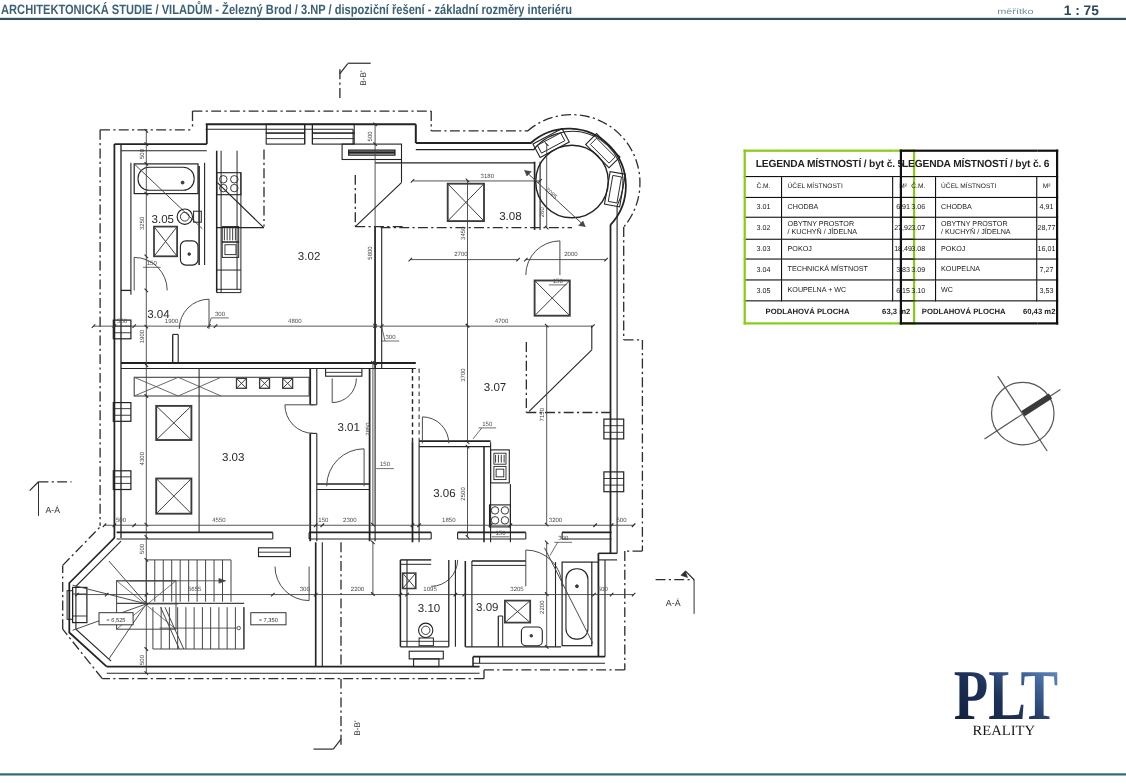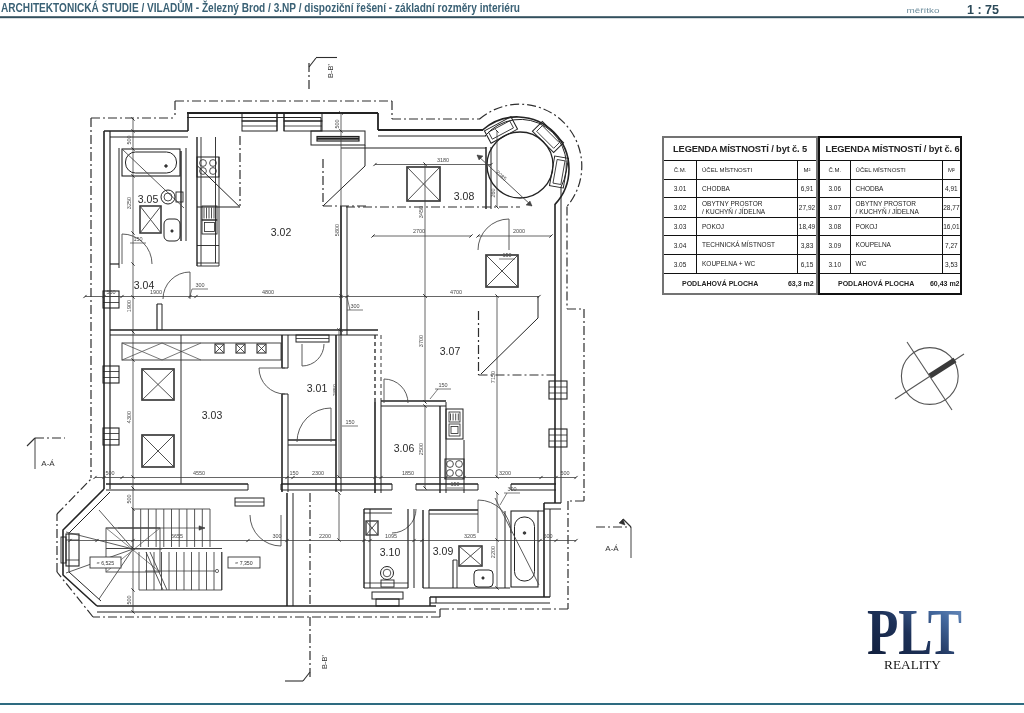--- a/index.html
+++ b/index.html
@@ -532,21 +532,21 @@
 <stop offset="0" stop-color="#0e1a35"></stop>
         <stop offset="0.45" stop-color="#1d3158"></stop>
 <stop offset="0.75" stop-color="#44699f"></stop>
         <stop offset="1" stop-color="#7d9fcc"></stop>
 </linearGradient>
     </defs>
 <text x="867" y="653.5" font-family="&quot;Liberation Serif&quot;,serif" font-weight="bold" font-size="65" fill="url(#pltg)" textLength="95" lengthAdjust="spacingAndGlyphs">PLT</text>
 <text x="884" y="668.5" font-family="&quot;Liberation Serif&quot;,serif" font-size="13" fill="#151515" textLength="57" lengthAdjust="spacingAndGlyphs">REALITY</text>
 </svg>
 
-<table class="leg" style="left:662px;width:156px;border:2px solid #737373">
+<table class="leg" style="left:676px;width:156px;border:2px solid #84cc16">
     <tbody>
       <tr>
         <td colspan="3" style="height:22px;text-align:center;font-size:9.3px;font-weight:bold;border-bottom:1px solid #111;letter-spacing:-0.15px;white-space:nowrap">LEGENDA MÍSTNOSTÍ / byt č. 5</td>
       </tr>
       <tr>
         <td style="width:32px;height:18px;text-align:center;font-size:6px">Č.M.</td>
         <td style="width:95px;text-align:left;font-size:6px;padding-left:5px">ÚČEL MÍSTNOSTI</td>
         <td style="text-align:center;font-size:6px">M²</td>
       </tr>
       <tr>
@@ -575,21 +575,21 @@
         <td style="text-align:center;font-size:6.5px">6,15</td>
       </tr>
       <tr>
         <td colspan="3" style="height:19px;font-size:7px;font-weight:bold;padding-left:18px"><span style="white-space:nowrap">PODLAHOVÁ PLOCHA <span style="padding-left:28px">63,3 m2</span></span></td>
       </tr>
     </tbody>
   </table>
 <table class="leg" style="left:818px;width:140px;border:2px solid #111">
     <tbody>
       <tr>
-        <td colspan="3" style="height:22px;text-align:right;font-size:9.3px;font-weight:bold;border-bottom:1px solid #111;letter-spacing:-0.15px;white-space:nowrap">LEGENDA MÍSTNOSTÍ / byt č. 6</td>
+        <td colspan="3" style="height:22px;text-align:left;font-size:9.3px;font-weight:bold;border-bottom:1px solid #111;letter-spacing:-0.15px;white-space:nowrap">LEGENDA MÍSTNOSTÍ / byt č. 6</td>
       </tr>
       <tr>
         <td style="width:30px;height:18px;text-align:center;font-size:6px">Č.M.</td>
         <td style="width:88px;text-align:left;font-size:6px;padding-left:5px">ÚČEL MÍSTNOSTI</td>
         <td style="text-align:center;font-size:6px">M²</td>
       </tr>
       <tr>
         <td style="height:17px;text-align:center;font-size:6.5px">3.06</td>
         <td style="text-align:left;font-size:6.5px;padding-left:5px;line-height:7.5px">CHODBA</td>
         <td style="text-align:center;font-size:6.5px">4,91</td>

